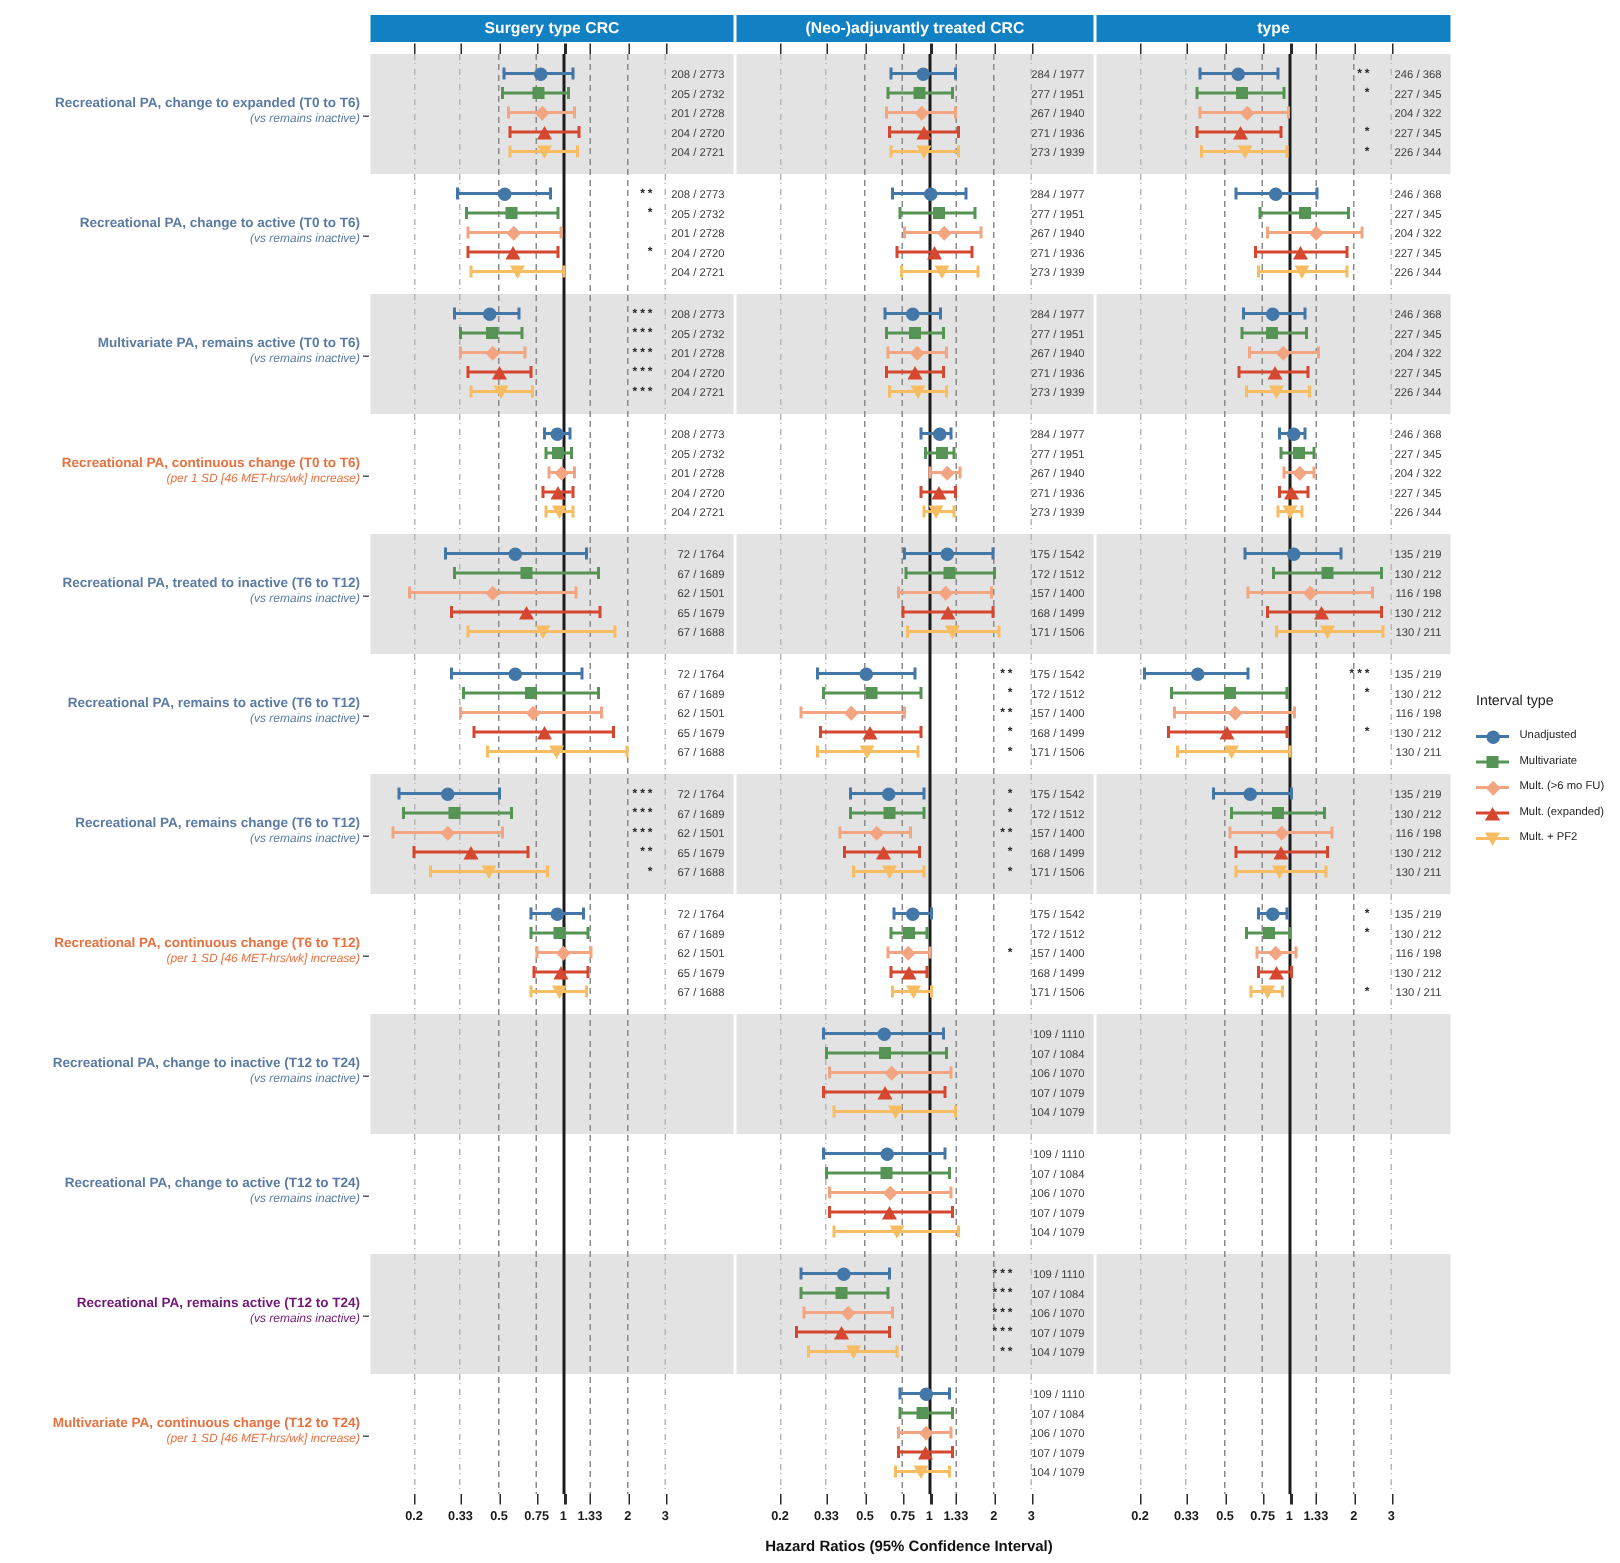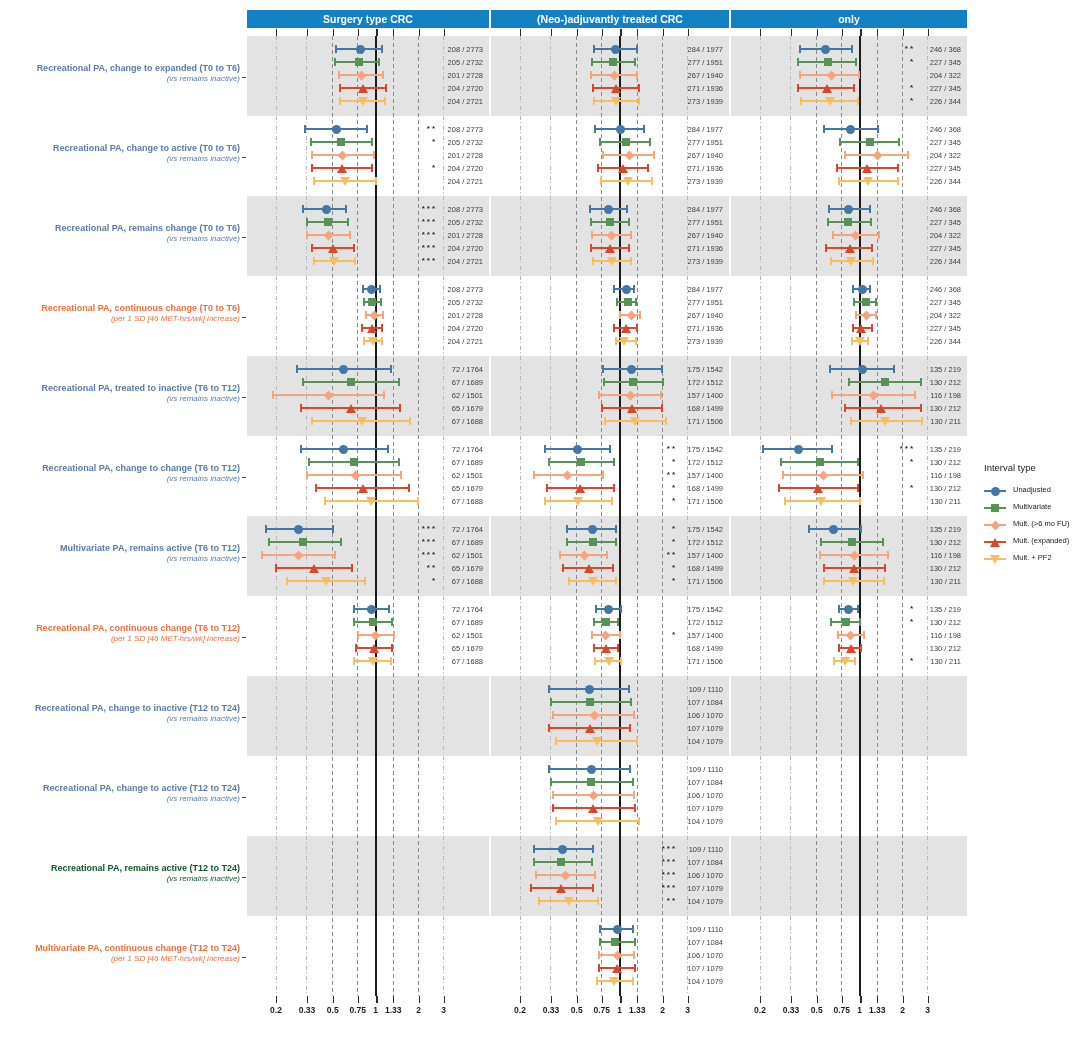--- a/index.html
+++ b/index.html
@@ -36,21 +36,21 @@
   .leg-icon{position:absolute;left:0;top:3px;width:22px;height:10px;}
   .leg-line{position:absolute;top:4px;left:0;width:22px;height:2px;}
   .leg-label{position:absolute;left:29px;top:2px;font-size:7.5px;color:#222;white-space:nowrap;}
 </style>
 </head>
 <body>
 
 <div id="fig">
   <div class="hdr" id="hdr0" style="left: 247px; width: 242px;">Surgery type CRC</div>
   <div class="hdr" id="hdr1" style="left: 491px; width: 238px;">(Neo-)adjuvantly treated CRC</div>
-  <div class="hdr" id="hdr2" style="left: 731px; width: 236px;">only</div>
+  <div class="hdr" id="hdr2" style="left: 731px; width: 236px;">type</div>
   <div id="layers">
       <div class="panel" style="left: 247px; width: 242px;">
         <div class="band" style="left: 0px; top: 36px; width: 242px; height: 80px;"></div>
         <div class="band" style="left: 0px; top: 196px; width: 242px; height: 80px;"></div>
         <div class="band" style="left: 0px; top: 356px; width: 242px; height: 80px;"></div>
         <div class="band" style="left: 0px; top: 516px; width: 242px; height: 80px;"></div>
         <div class="band" style="left: 0px; top: 676px; width: 242px; height: 80px;"></div>
         <div class="band" style="left: 0px; top: 836px; width: 242px; height: 80px;"></div>
         <div class="grid dashdot" style="left: 28.5px;"></div>
         <div class="tick" style="left: 29px; top: 29px; height: 7px; width: 1px;"></div>
@@ -898,20 +898,21 @@
         <div class="mk tri" style="left: 114.985px; top: 643.5px; border-bottom: 9px solid rgb(213, 71, 46);"></div>
         <div class="count" style="right: 6px; top: 643.5px; width: 48px;">130 / 212</div>
         <div class="ci" style="left: 102.888px; top: 660px; width: 21.2238px; background: rgb(248, 189, 98);"></div>
         <div class="cap" style="left: 101.888px; top: 657px; background: rgb(248, 189, 98);"></div>
         <div class="cap" style="left: 123.112px; top: 657px; background: rgb(248, 189, 98);"></div>
         <div class="mk tri" style="left: 109.015px; top: 656.5px; border-top: 9px solid rgb(248, 189, 98);"></div>
         <div class="stars" style="right: 52px; top: 656px; width: 30px;">*</div>
         <div class="count" style="right: 6px; top: 656.5px; width: 48px;">130 / 211</div>
       </div>
     </div>
+  <div class="axis-title">Hazard Ratios (95% Confidence Interval)</div>
   <div id="legend">
     <div class="leg-title">Interval type</div>
     <div id="leg-items">
         <div class="leg-item">
           <div class="leg-icon">
             <div class="leg-line" style="background: rgb(67, 119, 168);"></div>
             <div class="mk circle" style="left: 6.5px; top: 0.5px; background: rgb(67, 119, 168);"></div>
           </div>
           <div class="leg-label">Unadjusted</div>
         </div>
@@ -949,60 +950,60 @@
       <div class="main">Recreational PA, change to expanded (T0 to T6)</div>
       <div class="sub">(vs remains inactive)</div>
     </div>
     <div class="gtick" style="top: 77px;"></div>
     <div class="glabel" style="top: 143px; color: rgb(91, 123, 163);">
       <div class="main">Recreational PA, change to active (T0 to T6)</div>
       <div class="sub">(vs remains inactive)</div>
     </div>
     <div class="gtick" style="top: 157px;"></div>
     <div class="glabel" style="top: 223px; color: rgb(91, 123, 163);">
-      <div class="main">Recreational PA, remains change (T0 to T6)</div>
+      <div class="main">Multivariate PA, remains active (T0 to T6)</div>
       <div class="sub">(vs remains inactive)</div>
     </div>
     <div class="gtick" style="top: 237px;"></div>
     <div class="glabel" style="top: 303px; color: rgb(232, 113, 63);">
       <div class="main">Recreational PA, continuous change (T0 to T6)</div>
       <div class="sub">(per 1 SD [46 MET-hrs/wk] increase)</div>
     </div>
     <div class="gtick" style="top: 317px;"></div>
     <div class="glabel" style="top: 383px; color: rgb(91, 123, 163);">
       <div class="main">Recreational PA, treated to inactive (T6 to T12)</div>
       <div class="sub">(vs remains inactive)</div>
     </div>
     <div class="gtick" style="top: 397px;"></div>
     <div class="glabel" style="top: 463px; color: rgb(91, 123, 163);">
-      <div class="main">Recreational PA, change to change (T6 to T12)</div>
+      <div class="main">Recreational PA, remains to active (T6 to T12)</div>
       <div class="sub">(vs remains inactive)</div>
     </div>
     <div class="gtick" style="top: 477px;"></div>
     <div class="glabel" style="top: 543px; color: rgb(91, 123, 163);">
-      <div class="main">Multivariate PA, remains active (T6 to T12)</div>
+      <div class="main">Recreational PA, remains change (T6 to T12)</div>
       <div class="sub">(vs remains inactive)</div>
     </div>
     <div class="gtick" style="top: 557px;"></div>
     <div class="glabel" style="top: 623px; color: rgb(232, 113, 63);">
       <div class="main">Recreational PA, continuous change (T6 to T12)</div>
       <div class="sub">(per 1 SD [46 MET-hrs/wk] increase)</div>
     </div>
     <div class="gtick" style="top: 637px;"></div>
     <div class="glabel" style="top: 703px; color: rgb(91, 123, 163);">
       <div class="main">Recreational PA, change to inactive (T12 to T24)</div>
       <div class="sub">(vs remains inactive)</div>
     </div>
     <div class="gtick" style="top: 717px;"></div>
     <div class="glabel" style="top: 783px; color: rgb(91, 123, 163);">
       <div class="main">Recreational PA, change to active (T12 to T24)</div>
       <div class="sub">(vs remains inactive)</div>
     </div>
     <div class="gtick" style="top: 797px;"></div>
-    <div class="glabel" style="top: 863px; color: #14532d;">
+    <div class="glabel" style="top: 863px; color: #701a75;">
       <div class="main">Recreational PA, remains active (T12 to T24)</div>
       <div class="sub">(vs remains inactive)</div>
     </div>
     <div class="gtick" style="top: 877px;"></div>
     <div class="glabel" style="top: 943px; color: rgb(232, 113, 63);">
       <div class="main">Multivariate PA, continuous change (T12 to T24)</div>
       <div class="sub">(per 1 SD [46 MET-hrs/wk] increase)</div>
     </div>
     <div class="gtick" style="top: 957px;"></div>
   </div>

